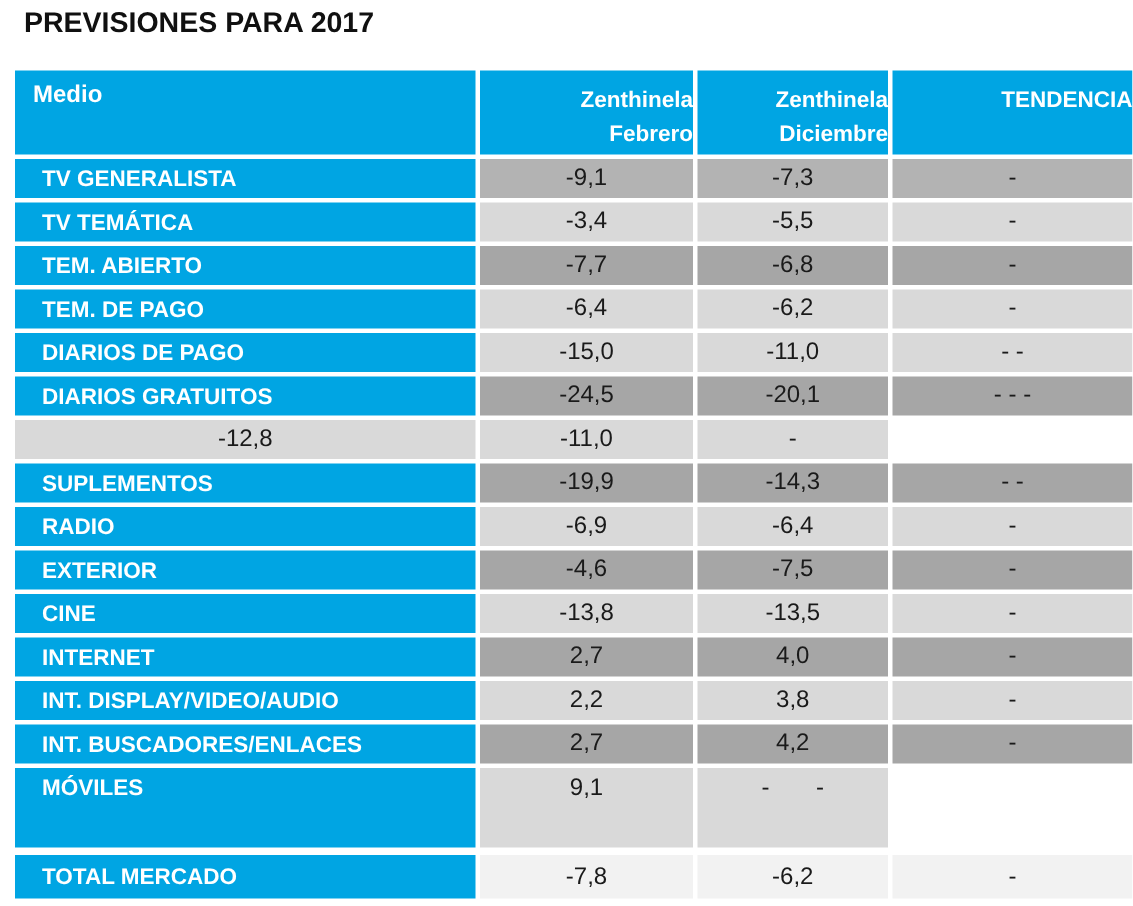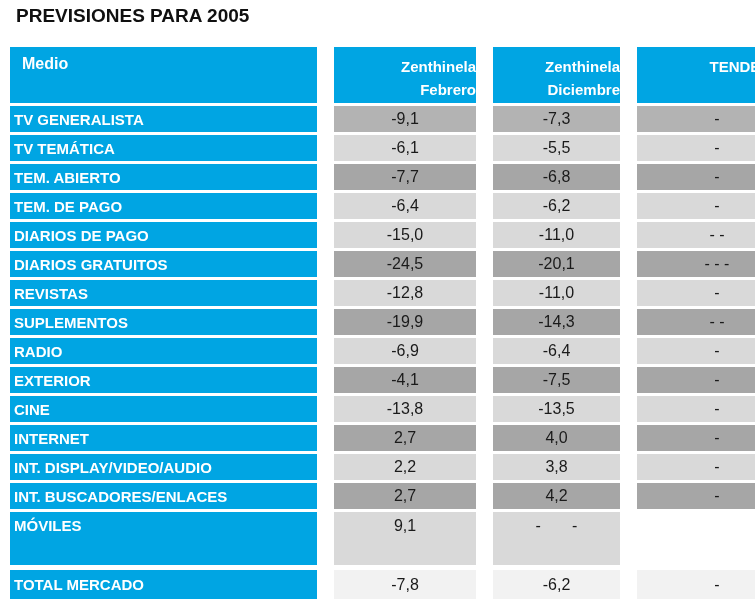--- a/index.html
+++ b/index.html
@@ -1,40 +1,40 @@
 <!DOCTYPE html>
 <html style="--header_blue: #00A5E3; --row_mid: #B3B3B3; --row_dark: #A6A6A6; --row_light: #D9D9D9; --row_total: #F2F2F2;"><head>
 <meta charset="utf-8">
 <style>
   *{box-sizing:border-box;margin:0;padding:0}
   html,body{width:755px;height:604px;background:#ffffff;overflow:hidden;
     font-family:"Liberation Sans",sans-serif;position:relative}
   .title{position:absolute;left:16px;top:5px;font-size:19px;font-weight:bold;color:#101010}
   .table{position:absolute;left:10px;top:47px;width:745px}
-  .grid-row{display:grid;grid-template-columns:307px 142px 127px 160px;column-gap:17px;margin-bottom:3px}
+  .grid-row{display:grid;grid-template-columns:307px 142px 127px 160px;column-gap:3px;margin-bottom:3px}
   .header-row{height:56px}
   .header-cell{background:var(--header_blue);color:#fff;font-weight:bold}
   .hc-medio{display:flex;align-items:flex-start;padding:8px 0 0 12px;font-size:16px}
   .hc-center{display:flex;flex-direction:column;align-items:flex-end;padding-top:8px;font-size:15px;line-height:23px}
   .r{height:26px}
   .r.tall{height:53px}
   .r.total{height:29px;margin-top:5px}
   .cell{display:flex;align-items:center}
-  .label{background:var(--header_blue);color:#fff;font-weight:bold;font-size:15px;padding-left:4px}
+  .label{background:var(--header_blue);color:#fff;font-weight:bold;font-size:15px;padding-left:18px}
   .val{justify-content:center;font-size:16px;color:#1a1a1a}
   .r.tall .cell{align-items:flex-start;padding-top:2px;line-height:24px}
   .shade-mid .val{background:var(--row_mid)}
   .shade-dark .val{background:var(--row_dark)}
   .shade-light .val{background:var(--row_light)}
   .shade-total .val{background:var(--row_total)}
 </style>
 </head>
 <body>
 
-<div class="title">PREVISIONES PARA 2005</div>
+<div class="title">PREVISIONES PARA 2017</div>
 
 <div class="table">
   <div class="grid-row header-row">
     <div class="header-cell hc-medio">Medio</div>
     <div class="header-cell hc-center">
       <span>Zenthinela</span>
       <span>Febrero</span>
     </div>
     <div class="header-cell hc-center">
       <span>Zenthinela</span>
@@ -45,21 +45,21 @@
   <div>
   <div class="grid-row r shade-mid">
     <div class="cell label">TV GENERALISTA</div>
     <div class="cell val">-9,1</div>
     <div class="cell val">-7,3</div>
     <div class="cell val">-</div>
   </div>
 
   <div class="grid-row r shade-light">
     <div class="cell label">TV TEMÁTICA</div>
-    <div class="cell val">-6,1</div>
+    <div class="cell val">-3,4</div>
     <div class="cell val">-5,5</div>
     <div class="cell val">-</div>
   </div>
 
   <div class="grid-row r shade-dark">
     <div class="cell label">TEM. ABIERTO</div>
     <div class="cell val">-7,7</div>
     <div class="cell val">-6,8</div>
     <div class="cell val">-</div>
   </div>
@@ -79,21 +79,20 @@
   </div>
 
   <div class="grid-row r shade-dark">
     <div class="cell label">DIARIOS GRATUITOS</div>
     <div class="cell val">-24,5</div>
     <div class="cell val">-20,1</div>
     <div class="cell val">-&nbsp;-&nbsp;-</div>
   </div>
 
   <div class="grid-row r shade-light">
-    <div class="cell label">REVISTAS</div>
     <div class="cell val">-12,8</div>
     <div class="cell val">-11,0</div>
     <div class="cell val">-</div>
   </div>
 
   <div class="grid-row r shade-dark">
     <div class="cell label">SUPLEMENTOS</div>
     <div class="cell val">-19,9</div>
     <div class="cell val">-14,3</div>
     <div class="cell val">-&nbsp;-</div>
@@ -101,21 +100,21 @@
 
   <div class="grid-row r shade-light">
     <div class="cell label">RADIO</div>
     <div class="cell val">-6,9</div>
     <div class="cell val">-6,4</div>
     <div class="cell val">-</div>
   </div>
 
   <div class="grid-row r shade-dark">
     <div class="cell label">EXTERIOR</div>
-    <div class="cell val">-4,1</div>
+    <div class="cell val">-4,6</div>
     <div class="cell val">-7,5</div>
     <div class="cell val">-</div>
   </div>
 
   <div class="grid-row r shade-light">
     <div class="cell label">CINE</div>
     <div class="cell val">-13,8</div>
     <div class="cell val">-13,5</div>
     <div class="cell val">-</div>
   </div>

